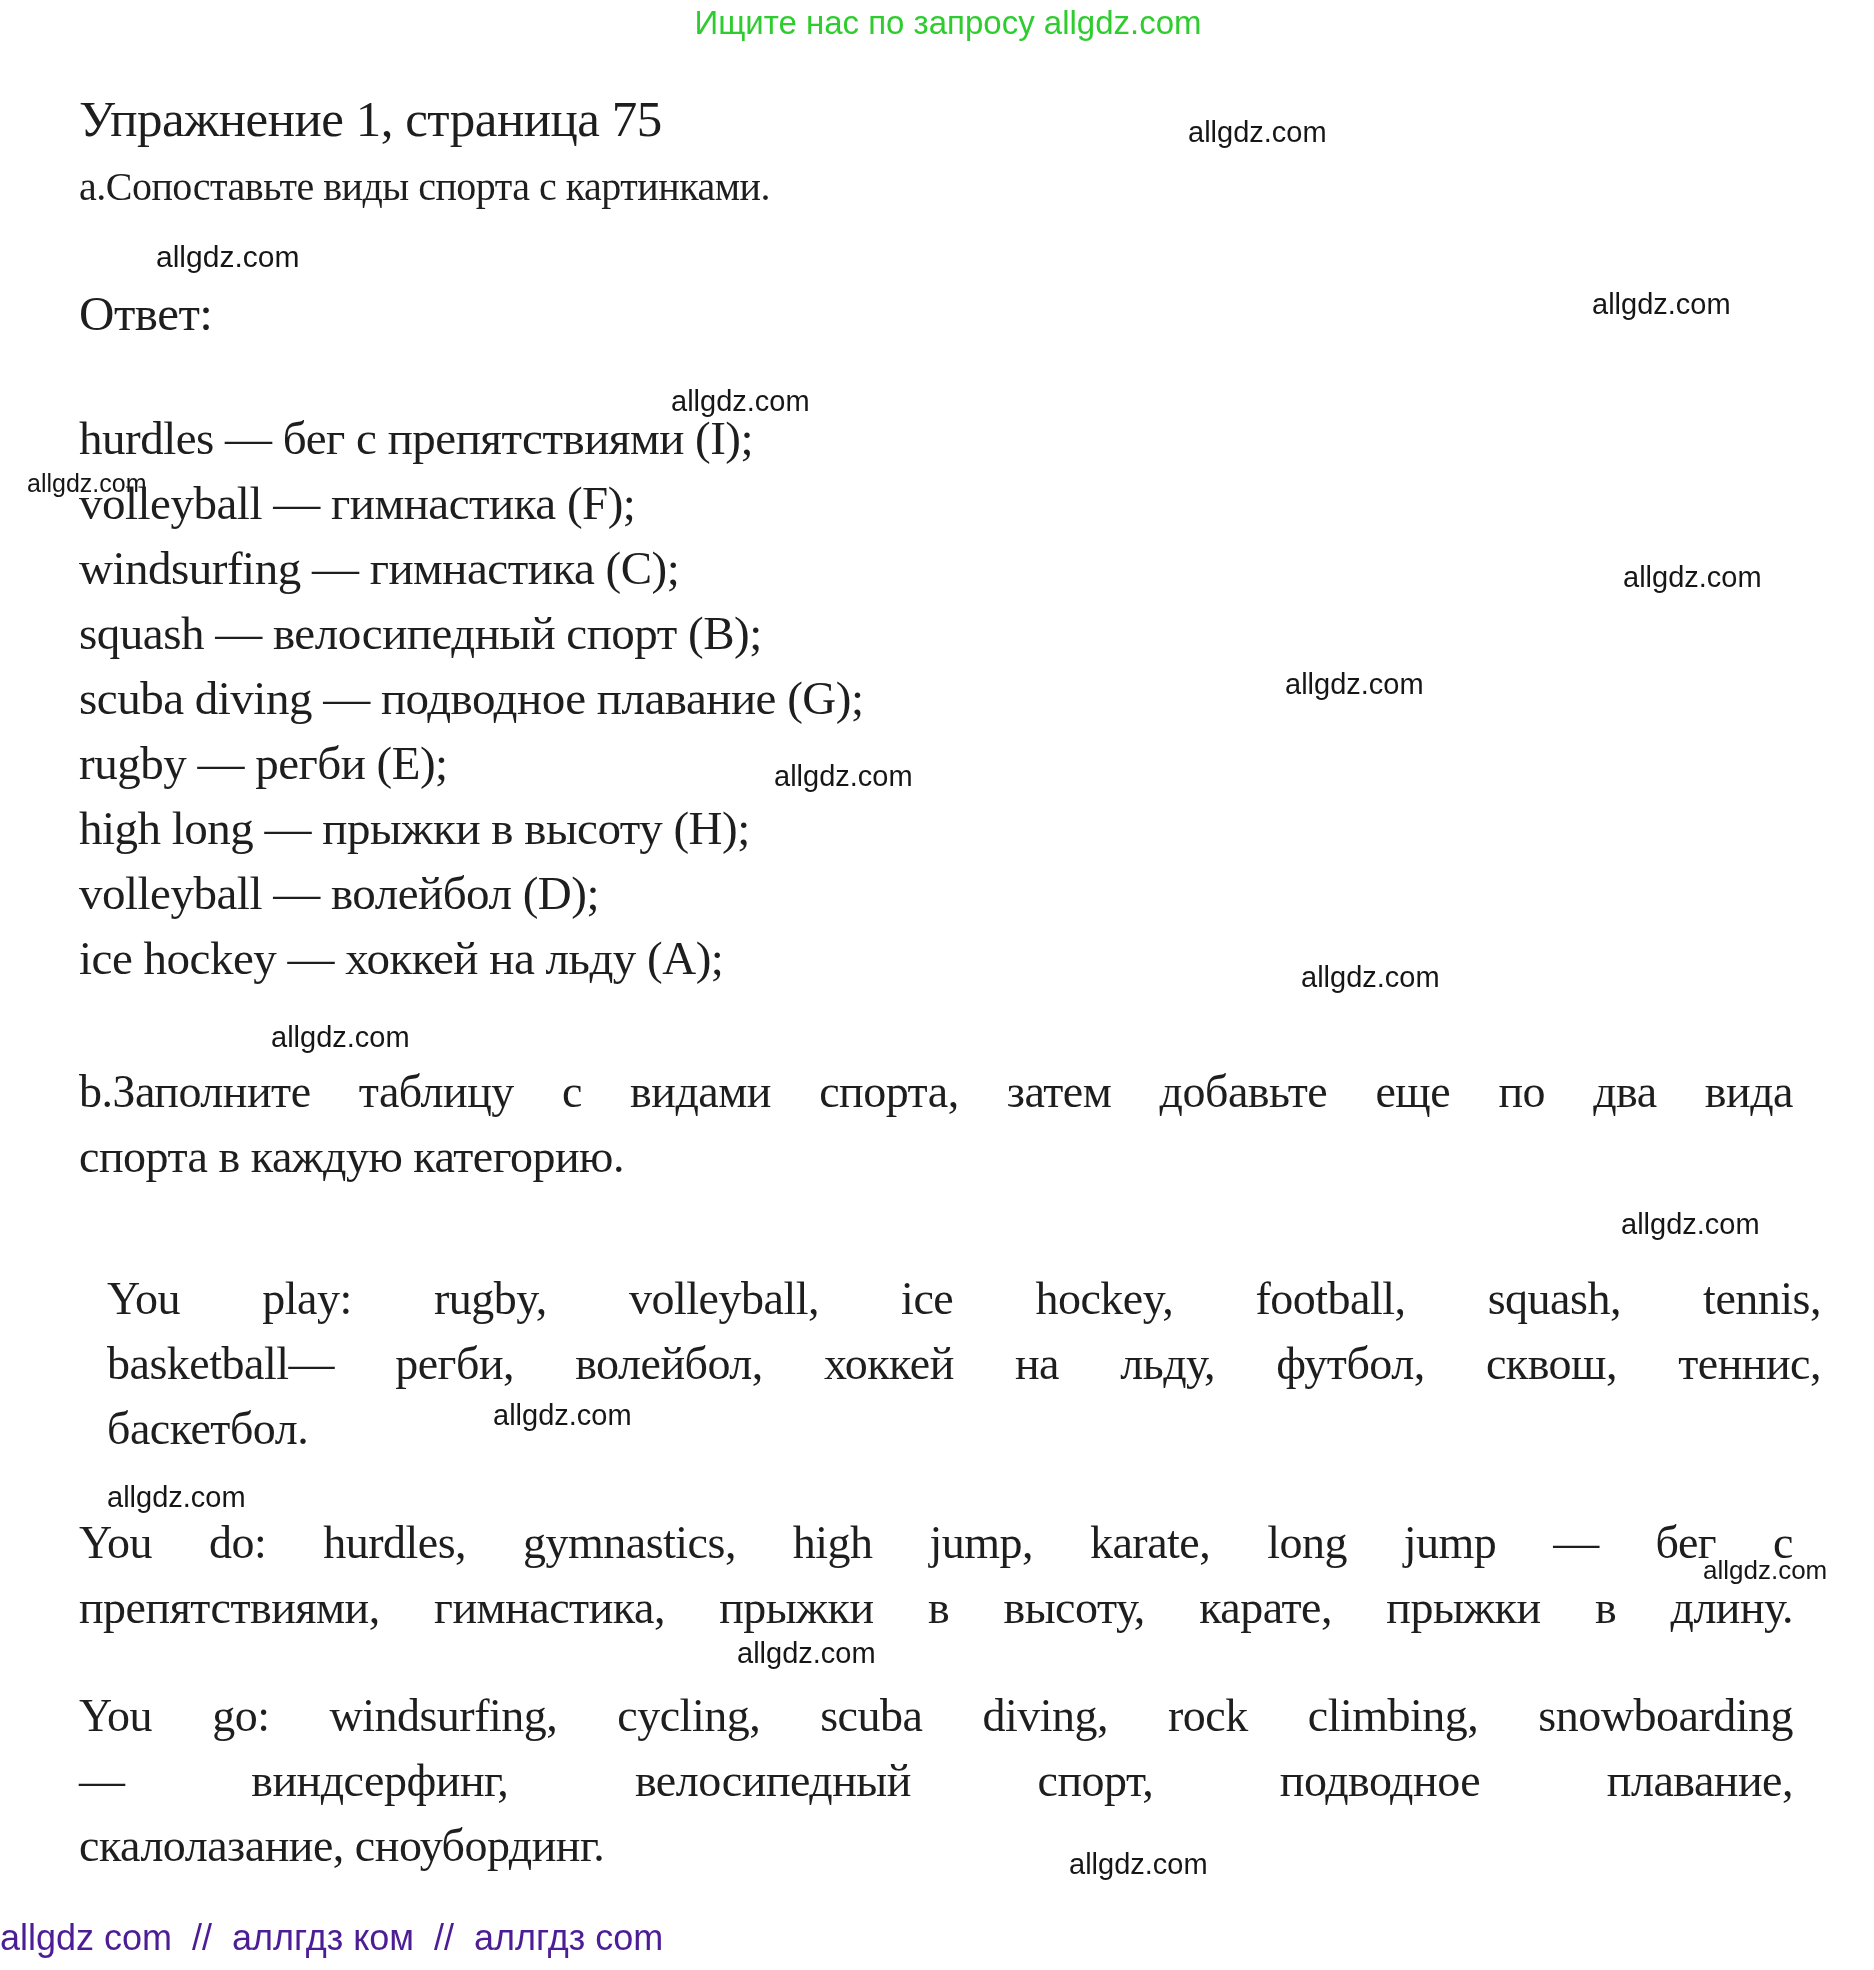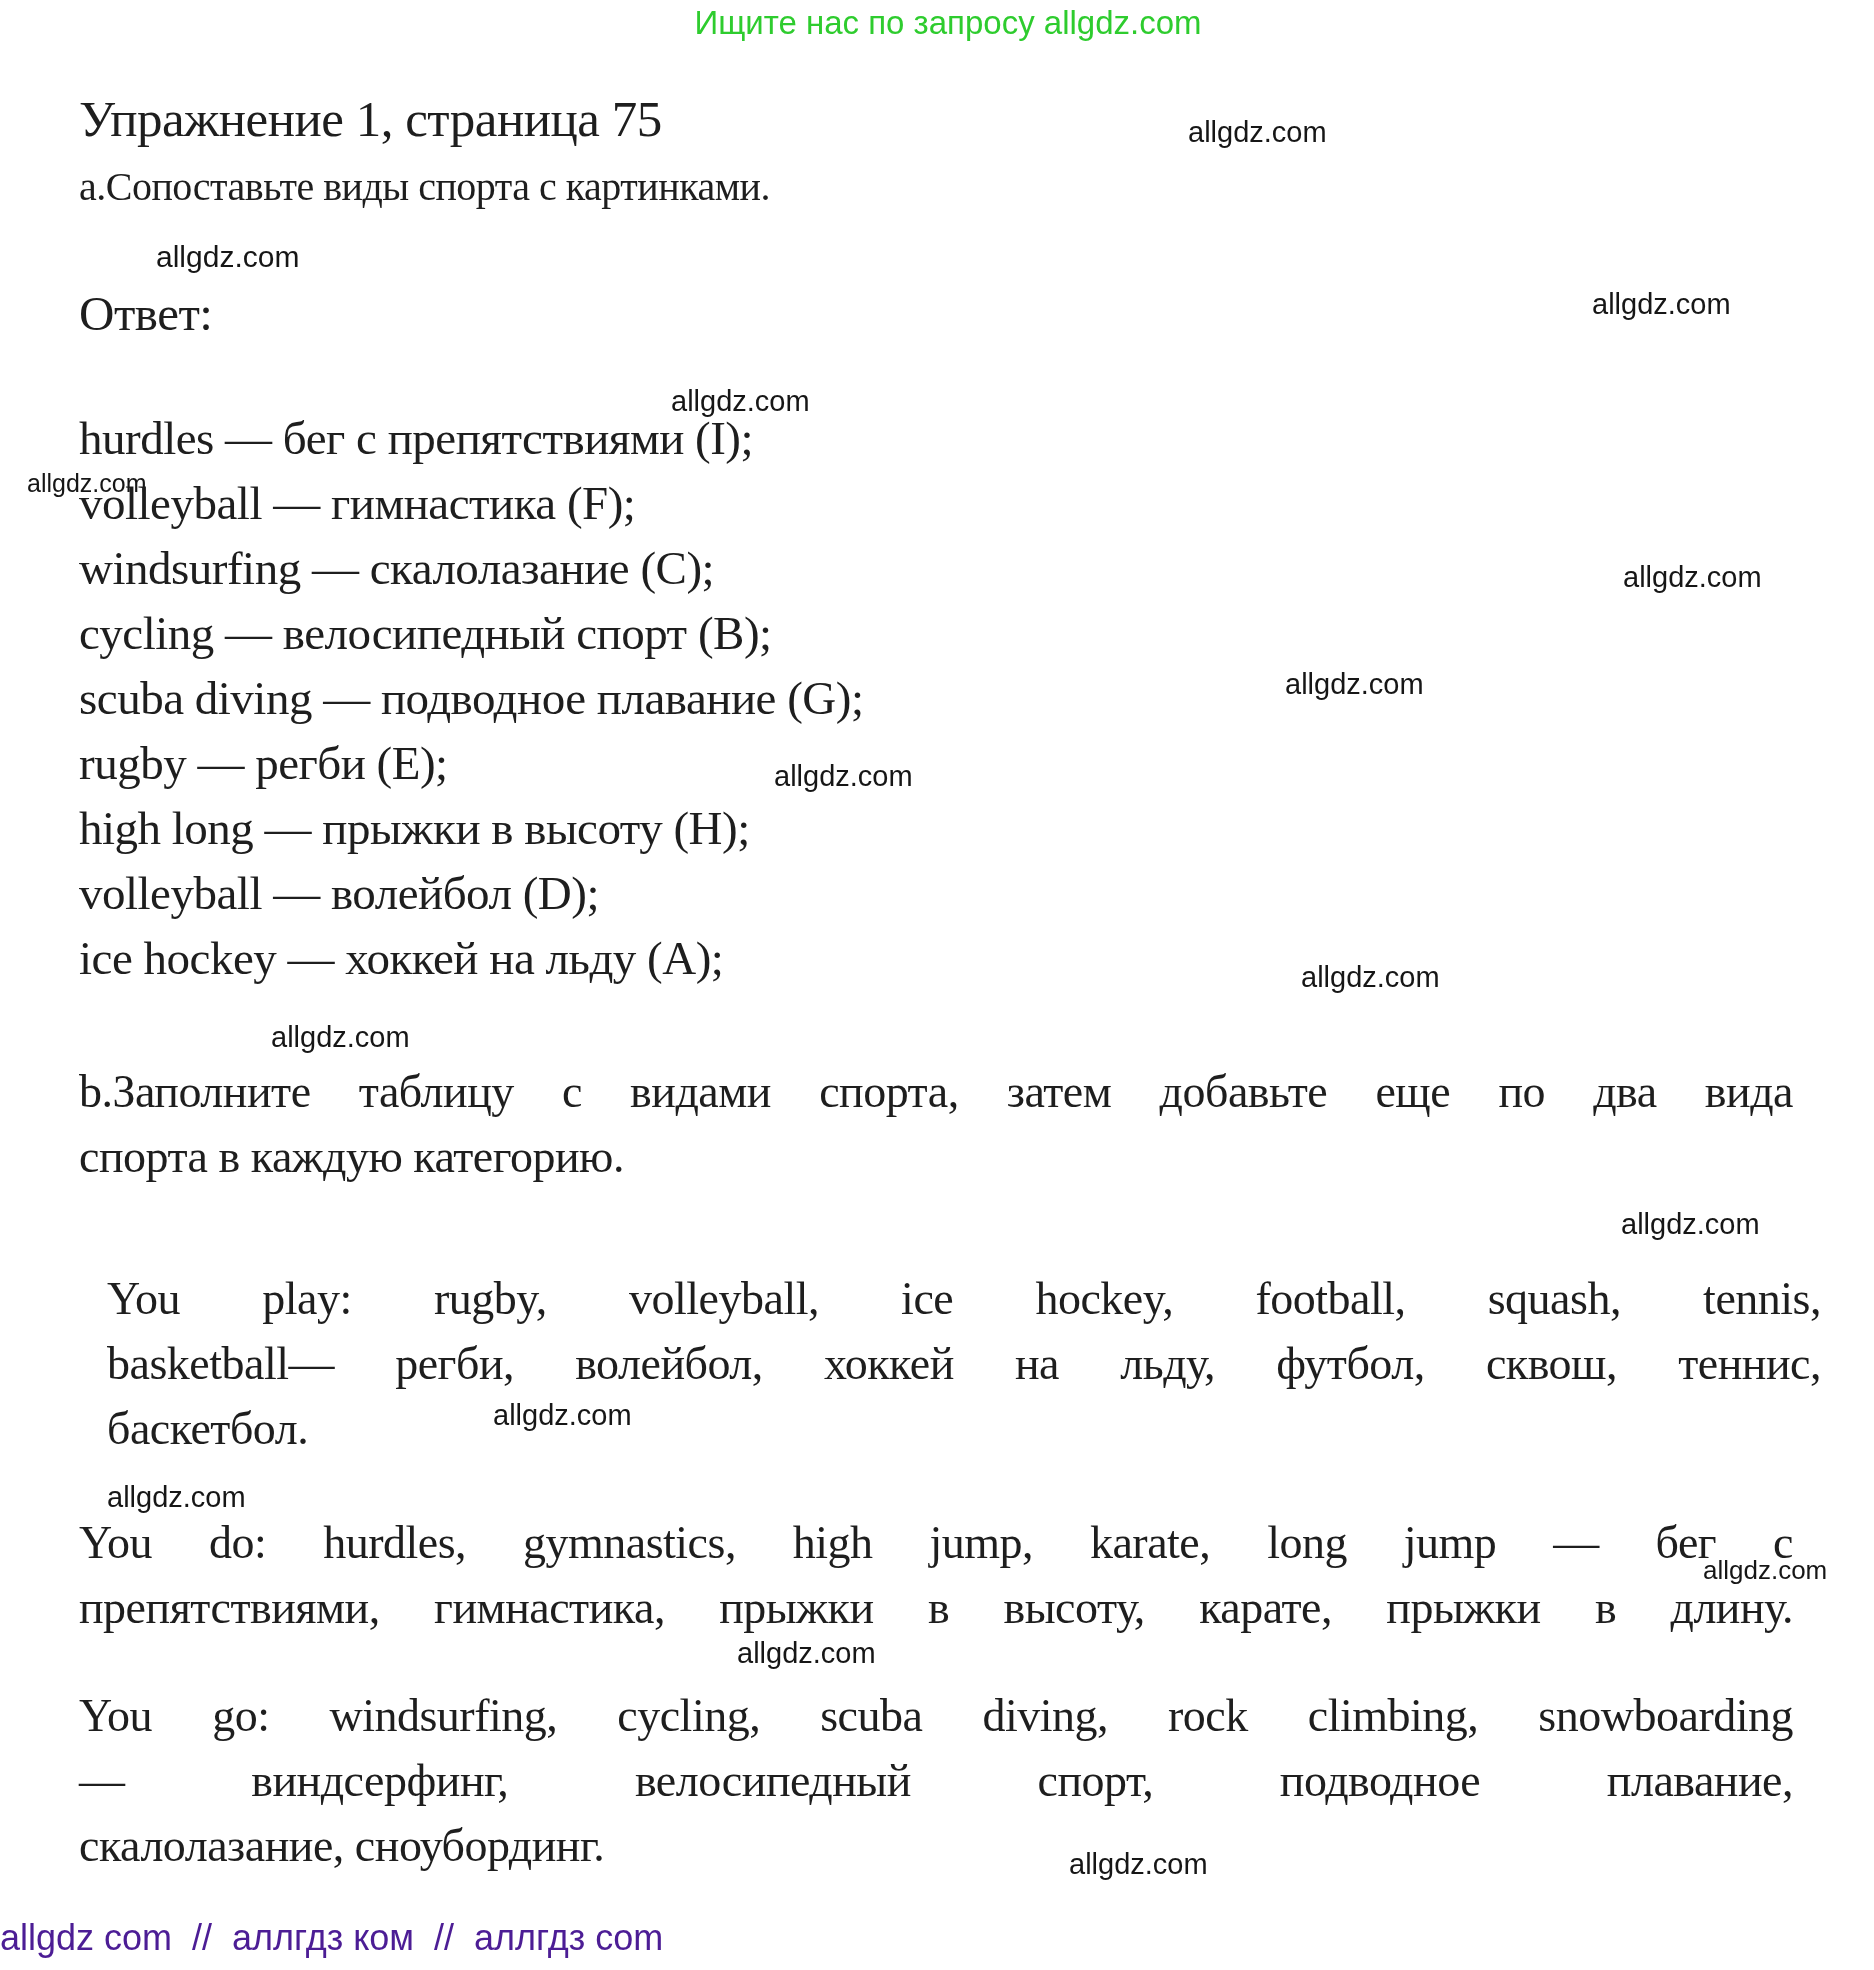--- a/index.html
+++ b/index.html
@@ -121,22 +121,22 @@
 
   <div class="serif-block title">Упражнение 1, страница 75</div>
 
   <div class="serif-block task-a">а.Сопоставьте виды спорта с картинками.</div>
 
   <div class="serif-block answer-label">Ответ:</div>
 
   <div class="serif-block matches">
     <div class="match-line">hurdles — бег с препятствиями (I);</div>
     <div class="match-line">volleyball — гимнастика (F);</div>
-    <div class="match-line">windsurfing — скалолазание (C);</div>
-    <div class="match-line">cycling — велосипедный спорт (B);</div>
+    <div class="match-line">windsurfing — гимнастика (C);</div>
+    <div class="match-line">squash — велосипедный спорт (B);</div>
     <div class="match-line">scuba diving — подводное плавание (G);</div>
     <div class="match-line">rugby — регби (E);</div>
     <div class="match-line">high long — прыжки в высоту (H);</div>
     <div class="match-line">volleyball — волейбол (D);</div>
     <div class="match-line">ice hockey — хоккей на льду (A);</div>
   </div>
 
   <div class="serif-block par task-b">
     <div class="jline">b.Заполните таблицу с видами спорта, затем добавьте еще по два вида</div>
     <div class="lline">спорта в каждую категорию.</div>

